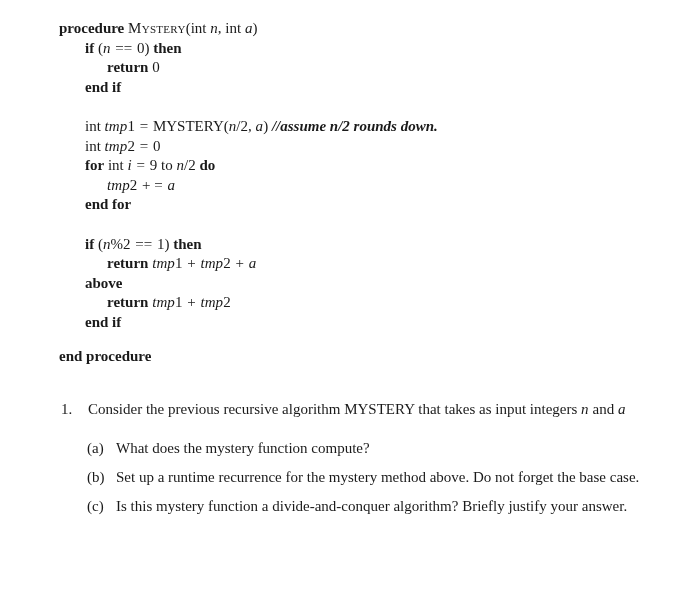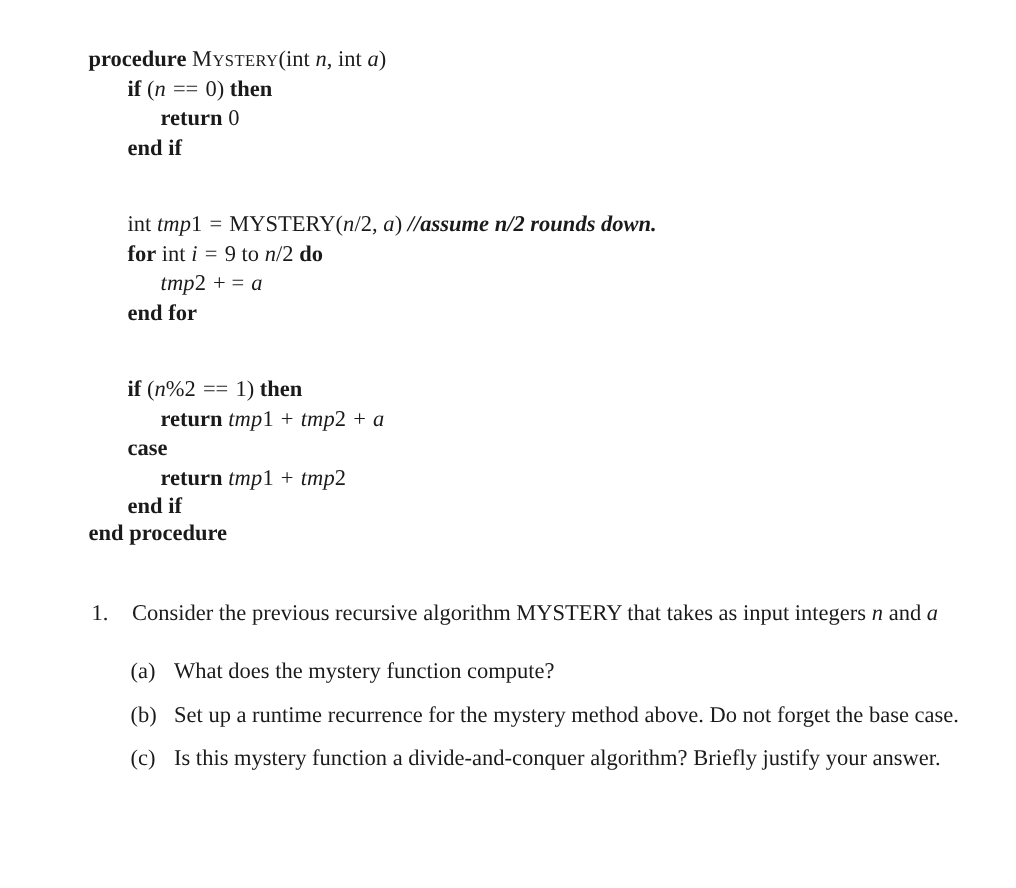--- a/index.html
+++ b/index.html
@@ -34,21 +34,21 @@
     width: 600px;
   }
   .code-line {
     line-height: 19.6px;
     white-space: nowrap;
     font-size: 15px;
   }
   .code-line.blank {
     height: 19.6px;
   }
-  .ind-0 { padding-left: 0px; margin-top: 12px; }
+  .ind-0 { padding-left: 0px; }
   .ind-1 { padding-left: 26px; }
   .ind-2 { padding-left: 48px; }
 
   .kw { font-weight: bold; }
   .rm { font-weight: normal; font-style: normal; }
   .mathit {
     font-style: italic;
     font-family: "Liberation Serif", "DejaVu Serif", serif;
     letter-spacing: 0.1px;
   }
@@ -129,27 +129,28 @@
 
 <div class="page">
 
   <div class="algorithm" id="algorithm-root">
       <div class="code-line ind-0"><span class="kw">procedure</span><span class="rm"> </span><span class="smallcaps">Mystery</span><span class="rm">(int </span><span class="mathit">n</span><span class="rm">, int </span><span class="mathit">a</span><span class="rm">)</span></div>
       <div class="code-line ind-1"><span class="kw">if</span><span class="rm"> (</span><span class="mathit">n</span><span class="op"> == </span><span class="rm">0) </span><span class="kw">then</span></div>
       <div class="code-line ind-2"><span class="kw">return</span><span class="rm"> 0</span></div>
       <div class="code-line ind-1"><span class="kw">end if</span></div>
       <div class="code-line ind-0 blank"></div>
       <div class="code-line ind-1"><span class="rm">int </span><span class="mathit">tmp</span><span class="num">1</span><span class="op"> = </span><span class="caps">MYSTERY</span><span class="rm">(</span><span class="mathit">n</span><span class="rm">/2, </span><span class="mathit">a</span><span class="rm">) </span><span class="comment">//assume n/2 rounds down.</span></div>
+      <div class="code-line ind-1"><span class="rm">int </span><span class="mathit">tmp</span><span class="num">2</span><span class="op"> = </span><span class="rm">0</span></div>
       <div class="code-line ind-1"><span class="kw">for</span><span class="rm"> int </span><span class="mathit">i</span><span class="op"> = </span><span class="rm">9 to </span><span class="mathit">n</span><span class="rm">/2 </span><span class="kw">do</span></div>
       <div class="code-line ind-2"><span class="mathit">tmp</span><span class="num">2</span><span class="op"> + = </span><span class="mathit">a</span></div>
       <div class="code-line ind-1"><span class="kw">end for</span></div>
       <div class="code-line ind-0 blank"></div>
       <div class="code-line ind-1"><span class="kw">if</span><span class="rm"> (</span><span class="mathit">n</span><span class="rm">%2</span><span class="op"> == </span><span class="rm">1) </span><span class="kw">then</span></div>
       <div class="code-line ind-2"><span class="kw">return</span><span class="rm"> </span><span class="mathit">tmp</span><span class="num">1</span><span class="op"> + </span><span class="mathit">tmp</span><span class="num">2</span><span class="op"> + </span><span class="mathit">a</span></div>
-      <div class="code-line ind-1"><span class="kw">case</span></div>
+      <div class="code-line ind-1"><span class="kw">above</span></div>
       <div class="code-line ind-2"><span class="kw">return</span><span class="rm"> </span><span class="mathit">tmp</span><span class="num">1</span><span class="op"> + </span><span class="mathit">tmp</span><span class="num">2</span></div>
       <div class="code-line ind-1"><span class="kw">end if</span></div>
     </div>
 
   <div class="end-procedure">end procedure</div>
 
   <div class="question-list" id="question-root">
       <div class="q-item">
         <span class="q-marker">1.</span>
         <span class="q-text"><span class="rm">Consider the previous recursive algorithm MYSTERY that takes as input integers </span><span class="mathit">n</span><span class="rm"> and </span><span class="mathit">a</span></span>

